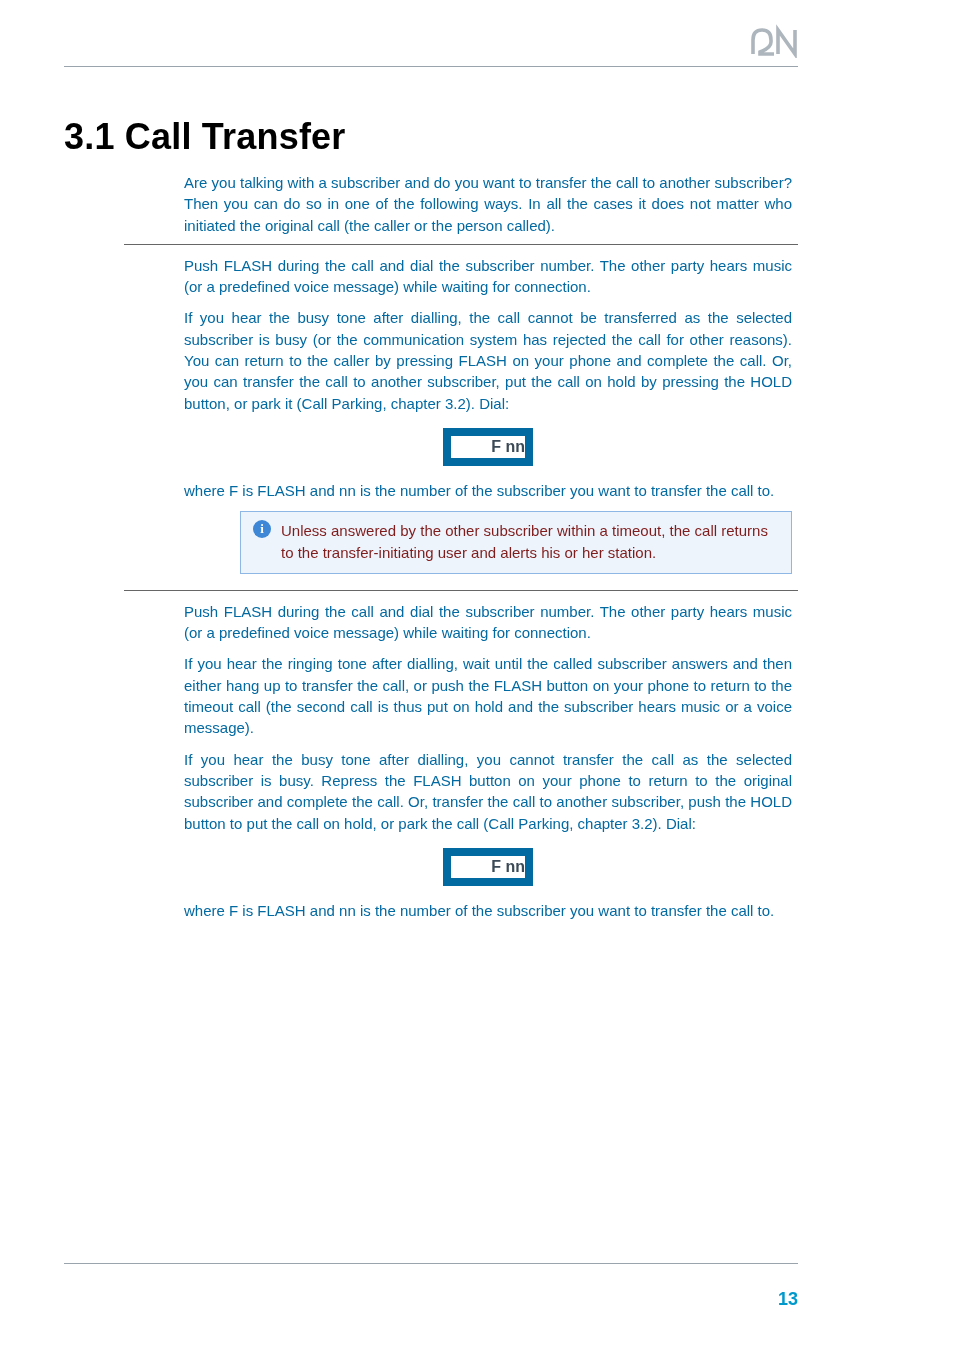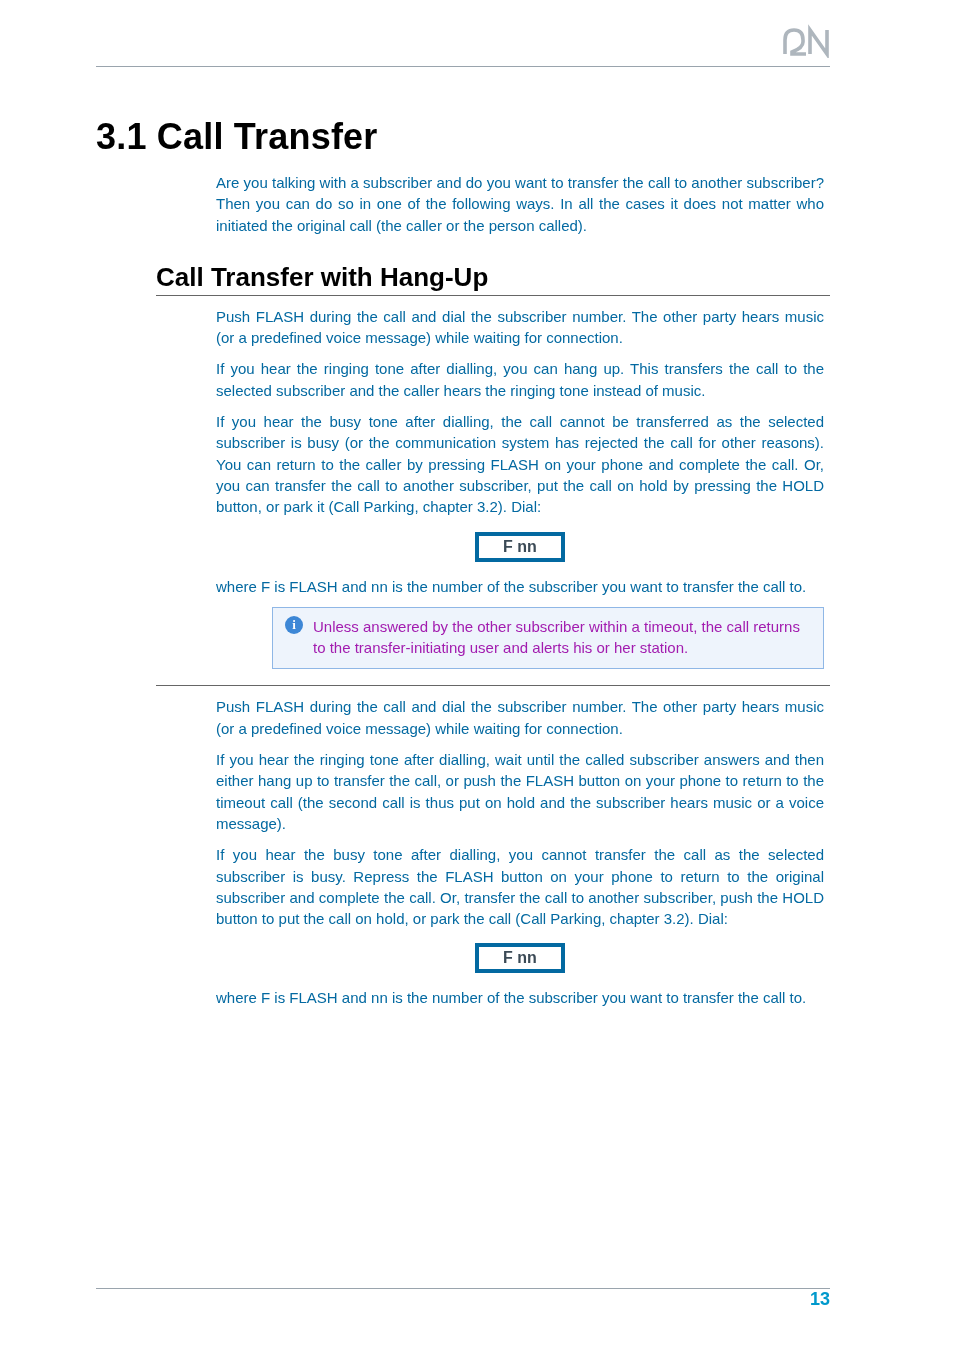--- a/index.html
+++ b/index.html
@@ -1,30 +1,30 @@
 <!DOCTYPE html>
 <html><head>
   <meta charset="utf-8">
   <style>
     * { margin: 0; padding: 0; box-sizing: border-box; }
     html, body { width: 954px; height: 1350px; background: #fff; font-family: Verdana, Geneva, sans-serif; color: #000; }
-    .page { position: relative; width: 862px; height: 1350px; padding: 56px 64px 40px 64px; margin-left: 32px; }
+    .page { position: relative; width: 862px; height: 1350px; padding: 56px 64px 40px 64px; }
     .header-line { position: absolute; top: 66px; left: 64px; right: 64px; border-top: 1.5px solid #9aa4ad; }
     .logo { position: absolute; top: 24px; right: 64px; }
     .logo svg { display: block; }
     h1.title { font-family: Arial, Helvetica, sans-serif; font-weight: 700; font-size: 36px; margin-top: 60px; margin-bottom: 14px; letter-spacing: .2px; }
     .body-block { margin-left: 120px; margin-right: 6px; }
     .para { font-size: 15px; line-height: 1.42; text-align: justify; color: #0369a1; margin: 10px 0 8px 0; }
     h2.sub { font-family: Arial, Helvetica, sans-serif; font-weight: 700; font-size: 26px; margin-top: 26px; margin-bottom: 2px; margin-left: 60px; }
     .sub-rule { border-top: 1.5px solid #666; margin: 2px 0 10px 60px; }
-    .code-box { width: 90px; margin: 14px auto 14px auto; border: 4px solid #0369a1; text-align: center; font-family: Verdana, Geneva, sans-serif; font-weight: 700; font-size: 16px; color: #3b4a56; padding: 2px 0; }
+    .code-box { width: 90px; margin: 14px auto 14px auto; border: 8px solid #0369a1; text-align: right; font-family: Verdana, Geneva, sans-serif; font-weight: 700; font-size: 16px; color: #3b4a56; padding: 2px 0; }
     .info-box { margin: 10px 0 16px 56px; padding: 8px 10px 10px 12px; border: 1px solid #8fb7e6; background: #eef4fc; display: flex; gap: 10px; align-items: flex-start; }
     .info-icon { flex: 0 0 18px; height: 18px; border-radius: 50%; background: #3d87d6; color: #fff; font-weight: 700; font-size: 13px; line-height: 18px; text-align: center; font-family: Georgia, serif; }
-    .info-text { font-size: 15px; line-height: 1.42; color: #a21caf; }
-    .footer { position: absolute; bottom: 40px; left: 64px; right: 64px; border-top: 1.5px solid #9aa4ad; padding-top: 0; text-align: right; }
+    .info-text { font-size: 15px; line-height: 1.42; color: #7f1d1d; }
+    .footer { position: absolute; bottom: 40px; left: 64px; right: 64px; border-top: 1.5px solid #9aa4ad; padding-top: 25px; text-align: right; }
     .page-num { font-family: Arial, Helvetica, sans-serif; font-weight: 700; color: #0099cc; font-size: 18px; }
   </style>
 </head>
 <body>
 
 <div class="page">
   <div class="header-line"></div>
   <div class="logo">
     <svg width="48" height="34" viewBox="0 0 48 34">
       <g fill="none" stroke="#aeb6bd" stroke-width="3.6">
@@ -32,25 +32,23 @@
         <path d="M28 30 L28 6 L45 30 L45 6"></path>
       </g>
     </svg>
   </div>
 
   <h1 class="title">3.1 Call Transfer</h1>
   <div class="body-block">
     <p class="para">Are you talking with a subscriber and do you want to transfer the call to another subscriber? Then you can do so in one of the following ways. In all the cases it does not matter who initiated the original call (the caller or the person called).</p>
   </div>
 
-  <h2 class="sub">Call Transfer with Hang-Up</h2>
   <div class="sub-rule"></div>
   <div class="body-block">
     <p class="para">Push FLASH during the call and dial the subscriber number. The other party hears music (or a predefined voice message) while waiting for connection.</p>
-    <p class="para">If you hear the ringing tone after dialling, you can hang up. This transfers the call to the selected subscriber and the caller hears the ringing tone instead of music.</p>
     <p class="para">If you hear the busy tone after dialling, the call cannot be transferred as the selected subscriber is busy (or the communication system has rejected the call for other reasons). You can return to the caller by pressing FLASH on your phone and complete the call. Or, you can transfer the call to another subscriber, put the call on hold by pressing the HOLD button, or park it (Call Parking, chapter 3.2). Dial:</p>
     <div class="code-box">F nn</div>
     <p class="para">where F is FLASH and nn is the number of the subscriber you want to transfer the call to.</p>
     <div class="info-box">
       <div class="info-icon">i</div>
       <div class="info-text">Unless answered by the other subscriber within a timeout, the call returns to the transfer-initiating user and alerts his or her station.</div>
     </div>
   </div>
 
   <div class="sub-rule"></div>

